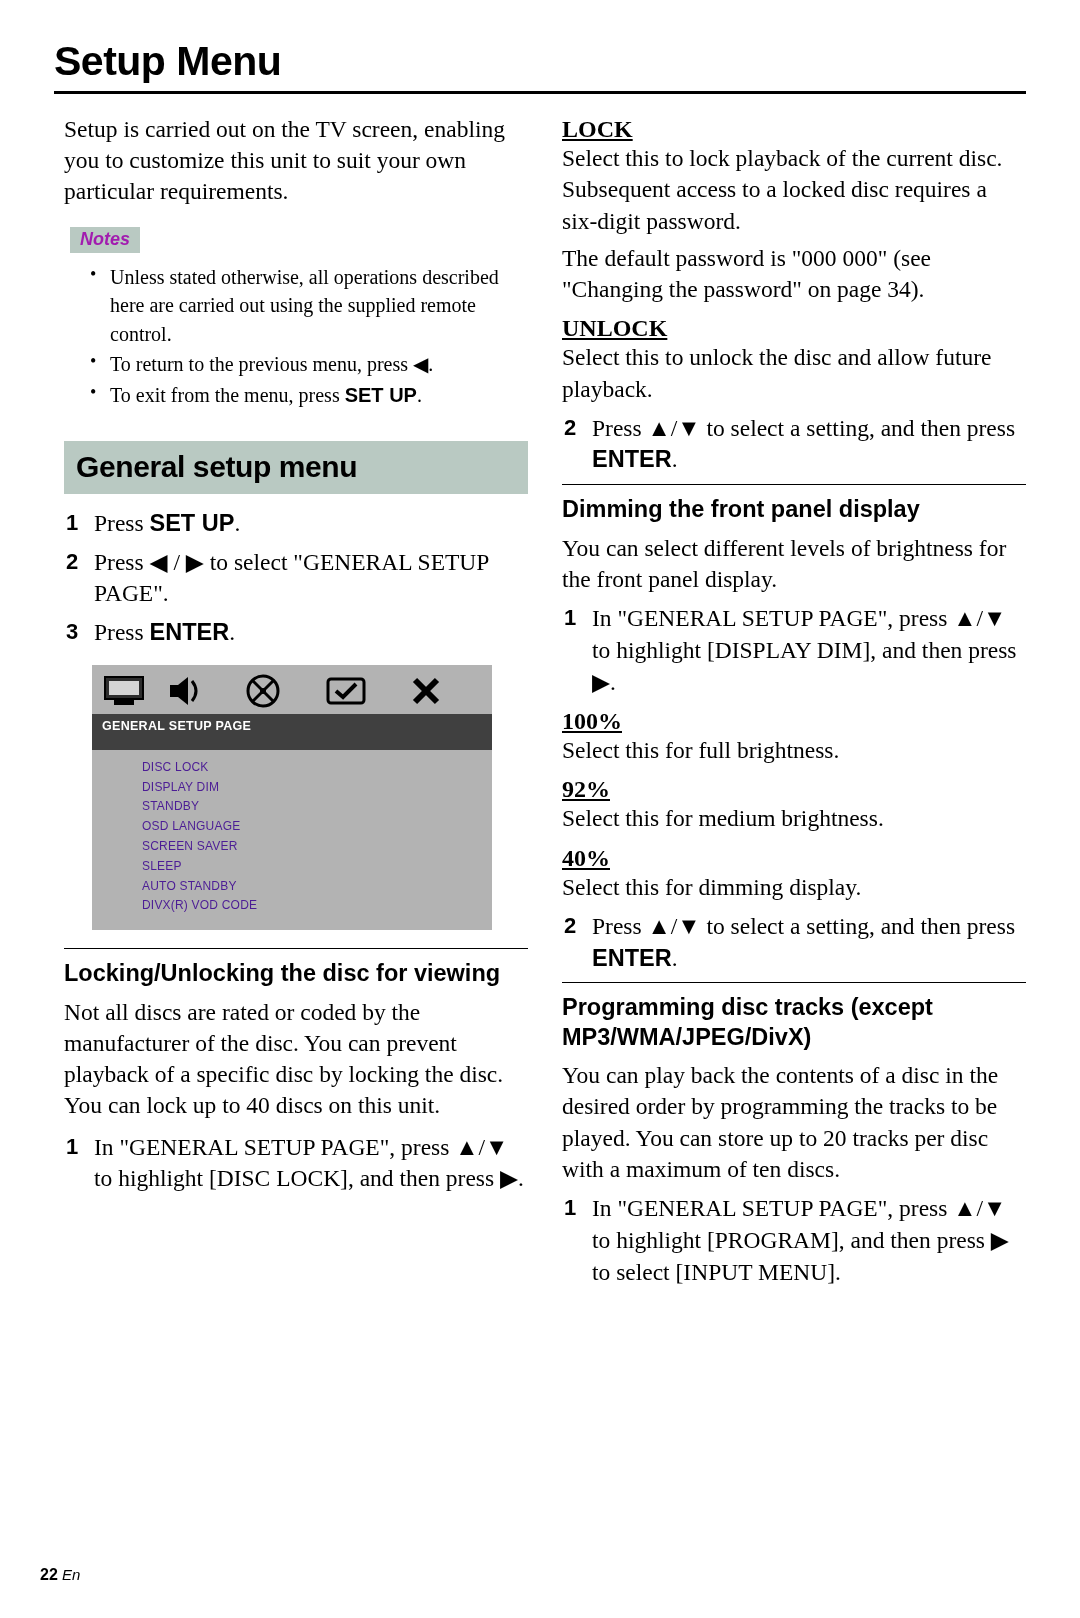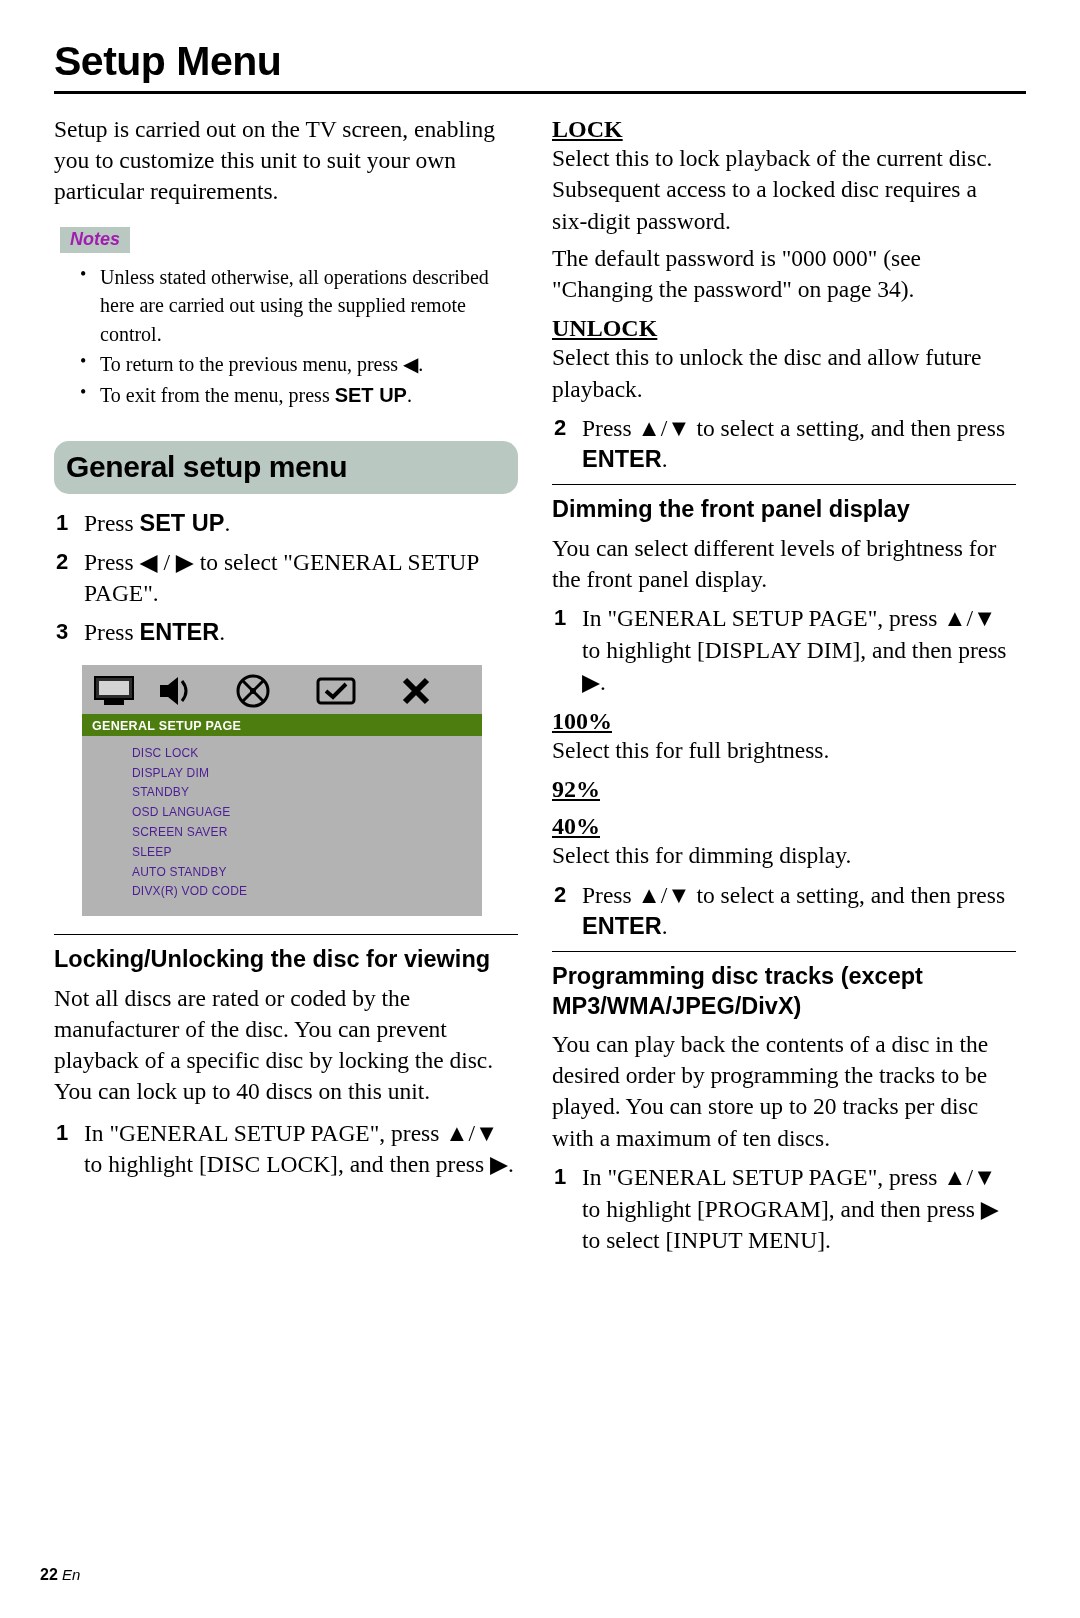--- a/index.html
+++ b/index.html
@@ -25,20 +25,21 @@
     margin-bottom: 20px;
   }
   hr.sub-rule {
     border: none;
     border-top: 1.5px solid #000;
     margin: 8px 0 10px 0;
   }
   .columns {
     display: flex;
     gap: 34px;
+    justify-content: flex-end;
   }
   .col { width: 464px; }
   .body { font-size: 23.5px; line-height: 1.32; }
   .notes-box {
     display: inline-block;
     background: #b9c9c2;
     font-family: Arial, Helvetica, sans-serif;
     font-weight: 700;
     font-style: italic;
     font-size: 18px;
@@ -66,21 +67,20 @@
     font-size: 18px;
   }
   .section-h {
     background: #b9c9c2;
     font-family: Arial, Helvetica, sans-serif;
     font-weight: 700;
     font-size: 30px;
     padding: 9px 12px 10px 12px;
     margin: 32px 0 14px 0;
     letter-spacing: -0.4px;
-    border-radius: 15px;
   }
   ol.num {
     list-style: none;
     counter-reset: item;
     padding-left: 0;
   }
   ol.num > li {
     position: relative;
     padding-left: 30px;
     margin-bottom: 7px;
@@ -107,26 +107,26 @@
   }
   .osd-icons {
     display: flex;
     align-items: center;
     gap: 22px;
     padding: 9px 12px 6px 12px;
   }
   .osd-icons svg { flex: none; }
   .osd-osd-gap { width: 2px; }
   .osd-header {
-    background: #4d7c0f;
+    background: #404040;
     color: #fff;
     font-weight: 700;
     font-size: 12.5px;
     letter-spacing: 0.3px;
-    padding: 5px 10px 3px 10px;
+    padding: 5px 10px 17px 10px;
   }
   .osd-items {
     padding: 8px 10px 14px 10px;
   }
   .osd-items div {
     font-weight: 400;
     font-size: 12px;
     letter-spacing: 0.2px;
     line-height: 1.65;
     color: #4c1d95;
@@ -261,20 +261,21 @@
     <div class="subhead">Dimming the front panel display</div>
     <p class="para">You can select different levels of brightness for the front panel display.</p>
 
     <ol class="num" style="margin-top:8px;">
       <li>In "GENERAL SETUP PAGE", press ▲/▼ to highlight [DISPLAY DIM], and then press ▶.</li>
     </ol>
 
     <div class="opt">100%</div>
     <p class="para">Select this for full brightness.</p>
     <div class="opt">92%</div>
+    <p class="para">Select this for medium brightness.</p>
     <div class="opt">40%</div>
     <p class="para">Select this for dimming display.</p>
 
     <ol class="num" style="counter-reset: item 1; margin-top:8px;">
       <li>
         <span>Press ▲/▼ to select a setting, and then press </span><b class="ui">ENTER</b><span>.</span>
       </li>
     </ol>
 
     <hr class="sub-rule">

